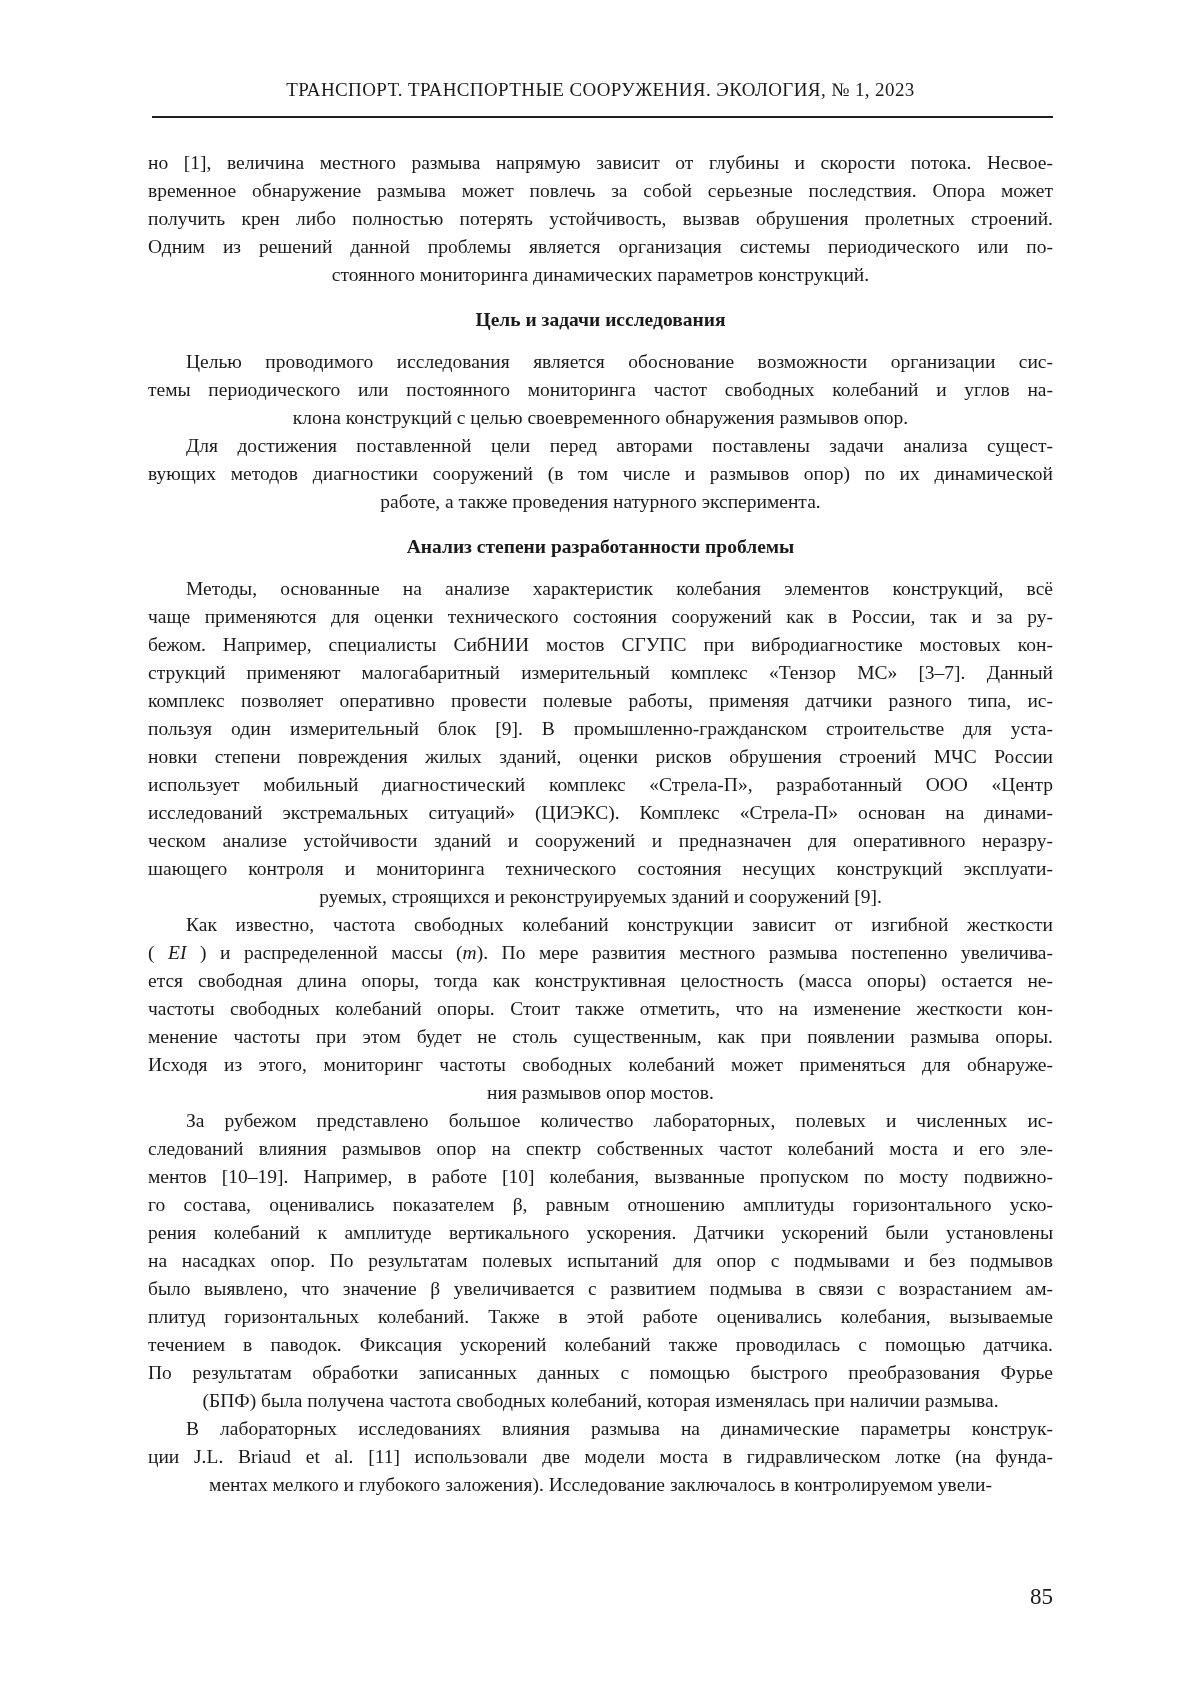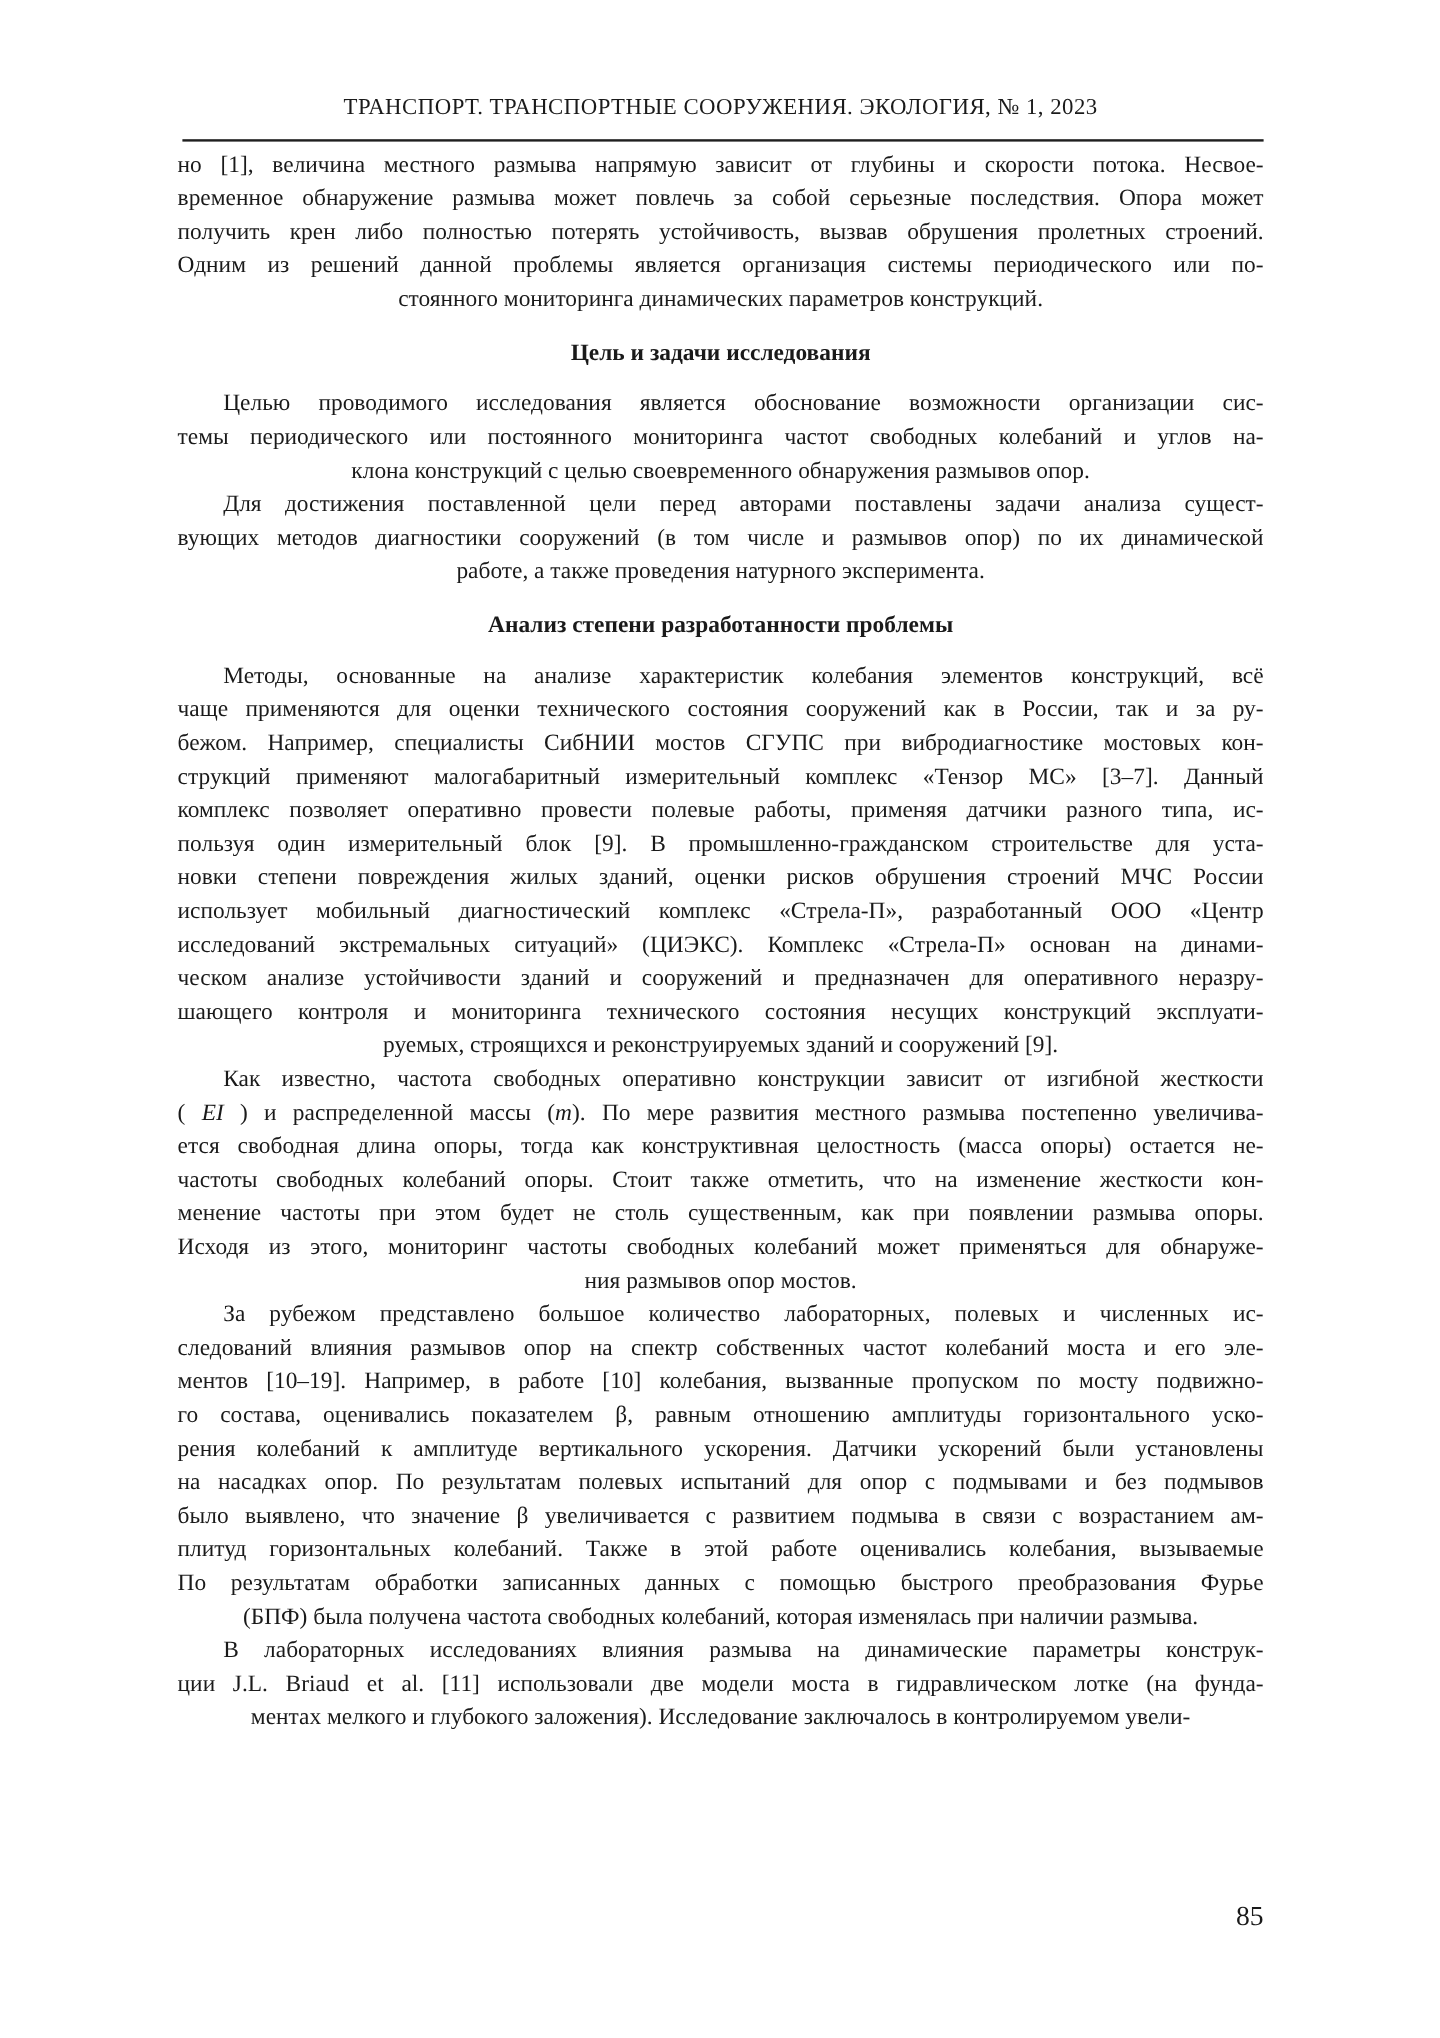--- a/index.html
+++ b/index.html
@@ -26,21 +26,21 @@
   .rule {
     position: absolute;
     top: 116px;
     left: 152px;
     width: 901px;
     border-top: 2px solid #1f1f1f;
     height: 0;
   }
   .body-area {
     position: absolute;
-    top: 124px;
+    top: 149px;
     left: 148px;
     width: 905px;
   }
   .paragraph { margin: 0; }
   .line {
     font-size: 19.5px;
     line-height: 28px;
     text-align: justify;
     text-align-last: justify;
     -moz-text-align-last: justify;
@@ -105,37 +105,38 @@
         <div class="line"><span>комплекс позволяет оперативно провести полевые работы, применяя датчики разного типа, ис-</span></div>
         <div class="line"><span>пользуя один измерительный блок [9]. В промышленно-гражданском строительстве для уста-</span></div>
         <div class="line"><span>новки степени повреждения жилых зданий, оценки рисков обрушения строений МЧС России</span></div>
         <div class="line"><span>использует мобильный диагностический комплекс «Стрела-П», разработанный ООО «Центр</span></div>
         <div class="line"><span>исследований экстремальных ситуаций» (ЦИЭКС). Комплекс «Стрела-П» основан на динами-</span></div>
         <div class="line"><span>ческом анализе устойчивости зданий и сооружений и предназначен для оперативного неразру-</span></div>
         <div class="line"><span>шающего контроля и мониторинга технического состояния несущих конструкций эксплуати-</span></div>
         <div class="line para-end"><span>руемых, строящихся и реконструируемых зданий и сооружений [9].</span></div>
       </div>
       <div class="paragraph">
-        <div class="line first"><span>Как известно, частота свободных оперативно конструкции зависит от изгибной жесткости</span></div>
+        <div class="line first"><span>Как известно, частота свободных колебаний конструкции зависит от изгибной жесткости</span></div>
         <div class="line"><span>( </span><i>EI</i><span> ) и распределенной массы (</span><i>m</i><span>). По мере развития местного размыва постепенно увеличива-</span></div>
         <div class="line"><span>ется свободная длина опоры, тогда как конструктивная целостность (масса опоры) остается не-</span></div>
         <div class="line"><span>частоты свободных колебаний опоры. Стоит также отметить, что на изменение жесткости кон-</span></div>
         <div class="line"><span>менение частоты при этом будет не столь существенным, как при появлении размыва опоры.</span></div>
         <div class="line"><span>Исходя из этого, мониторинг частоты свободных колебаний может применяться для обнаруже-</span></div>
         <div class="line para-end"><span>ния размывов опор мостов.</span></div>
       </div>
       <div class="paragraph">
         <div class="line first"><span>За рубежом представлено большое количество лабораторных, полевых и численных ис-</span></div>
         <div class="line"><span>следований влияния размывов опор на спектр собственных частот колебаний моста и его эле-</span></div>
         <div class="line"><span>ментов [10–19]. Например, в работе [10] колебания, вызванные пропуском по мосту подвижно-</span></div>
         <div class="line"><span>го состава, оценивались показателем β, равным отношению амплитуды горизонтального уско-</span></div>
         <div class="line"><span>рения колебаний к амплитуде вертикального ускорения. Датчики ускорений были установлены</span></div>
         <div class="line"><span>на насадках опор. По результатам полевых испытаний для опор с подмывами и без подмывов</span></div>
         <div class="line"><span>было выявлено, что значение β увеличивается с развитием подмыва в связи с возрастанием ам-</span></div>
         <div class="line"><span>плитуд горизонтальных колебаний. Также в этой работе оценивались колебания, вызываемые</span></div>
+        <div class="line"><span>течением в паводок. Фиксация ускорений колебаний также проводилась с помощью датчика.</span></div>
         <div class="line"><span>По результатам обработки записанных данных с помощью быстрого преобразования Фурье</span></div>
         <div class="line para-end"><span>(БПФ) была получена частота свободных колебаний, которая изменялась при наличии размыва.</span></div>
       </div>
       <div class="paragraph">
         <div class="line first"><span>В лабораторных исследованиях влияния размыва на динамические параметры конструк-</span></div>
         <div class="line"><span>ции J.L. Briaud et al. [11] использовали две модели моста в гидравлическом лотке (на фунда-</span></div>
         <div class="line para-end"><span>ментах мелкого и глубокого заложения). Исследование заключалось в контролируемом увели-</span></div>
       </div>
     </div>
   <div class="page-number">85</div>

